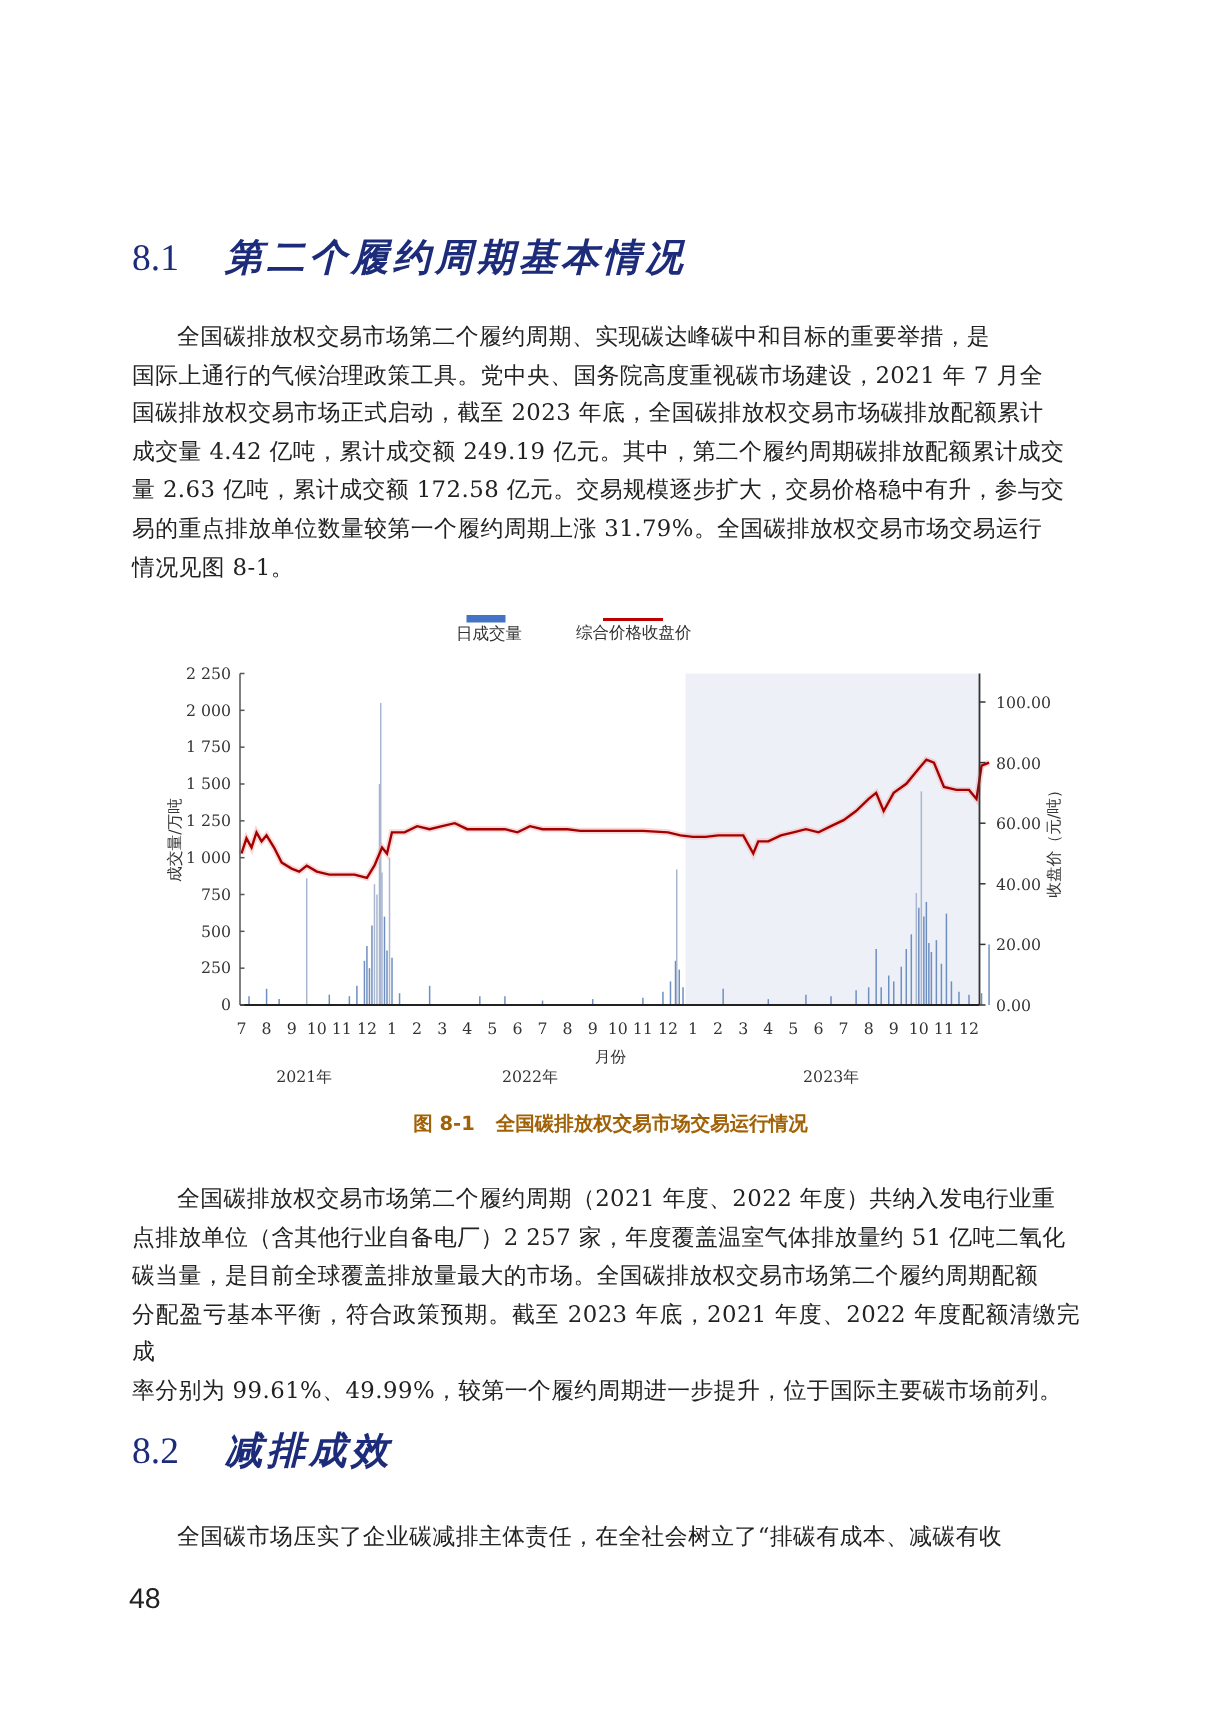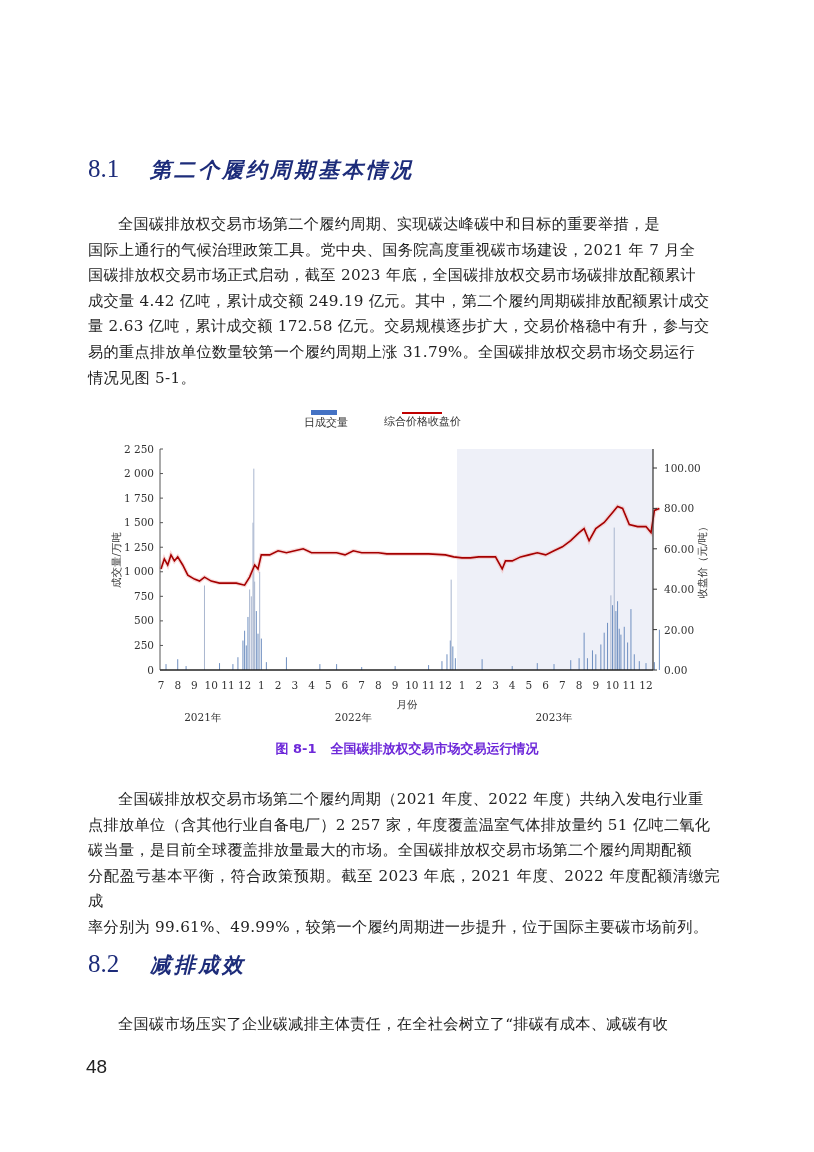--- a/index.html
+++ b/index.html
@@ -1,55 +1,55 @@
 <!DOCTYPE html>
 <html><head>
 <meta charset="utf-8">
 <style>
   html, body { margin:0; padding:0; background:#ffffff; }
   body { width:814px; height:1152px; position:relative; overflow:hidden;
          font-family: "DejaVu Serif", "Liberation Serif", serif; color:#1a1a1a; }
   .page { position:absolute; left:0; top:0; width:648px; height:1152px; }
   .section-heading { position:absolute; left:88px; font-size:24px; color:#1d2c7a; display:flex; align-items:baseline; }
   .section-num { font-family:"Liberation Serif", serif; font-size:25px; width:62px; }
-  .section-title { font-family:"DejaVu Sans", sans-serif; font-weight:bold; font-size:21px; letter-spacing:3px; font-style:italic; }
+  .section-title { font-family:"DejaVu Sans", sans-serif; font-weight:bold; font-size:25px; letter-spacing:3px; font-style:italic; }
   .para { position:absolute; left:88px; width:632px; font-size:15.2px; line-height:25.6px; text-align:justify;
           font-family:"DejaVu Serif", "Liberation Serif", serif; text-indent:30px; color:#222; letter-spacing:0.3px; }
   .para span { display:block; }
   .chart-wrap { position:absolute; left:0; top:0; width:814px; height:760px; pointer-events:none; }
   .chart-wrap svg { position:absolute; left:0; top:0; }
   .legend { position:absolute; top:410px; left:304px; display:flex; align-items:center; font-size:11px; color:#333;
             font-family:"DejaVu Serif", serif; }
   .legend-item { display:flex; align-items:center; margin-right:36px;flex-direction:column; }
   .legend-swatch-bar { width:26px; height:5px; background:#4472c4; margin-right:4px; }
   .legend-swatch-line { width:40px; height:2px; background:#c00000; margin-right:2px; }
   .axis-label { font-family:"DejaVu Serif", serif; font-size:10.5px; fill:#333; }
   .caption { position:absolute; top:740px; left:0; width:814px; text-align:center; font-family:"DejaVu Sans", sans-serif;
-             font-size:13px; font-weight:bold; color:#6d28d9; }
+             font-size:13px; font-weight:bold; color:#a16207; }
   .caption .fig-no { margin-right:14px; }
   .page-number { position:absolute; left:86px; top:1056px; font-family:"Liberation Sans", sans-serif; font-size:19px; color:#222; }
 </style>
 </head>
 <body>
 
 <div class="page">
 
   <div class="section-heading" style="top:155px;">
     <span class="section-num">8.1</span>
     <span class="section-title">第二个履约周期基本情况</span>
   </div>
 
   <div class="para" style="top:212px;">
     <span>全国碳排放权交易市场第二个履约周期、实现碳达峰碳中和目标的重要举措，是</span>
     <span style="text-indent:0">国际上通行的气候治理政策工具。党中央、国务院高度重视碳市场建设，2021 年 7 月全</span>
     <span style="text-indent:0">国碳排放权交易市场正式启动，截至 2023 年底，全国碳排放权交易市场碳排放配额累计</span>
     <span style="text-indent:0">成交量 4.42 亿吨，累计成交额 249.19 亿元。其中，第二个履约周期碳排放配额累计成交</span>
     <span style="text-indent:0">量 2.63 亿吨，累计成交额 172.58 亿元。交易规模逐步扩大，交易价格稳中有升，参与交</span>
     <span style="text-indent:0">易的重点排放单位数量较第一个履约周期上涨 31.79%。全国碳排放权交易市场交易运行</span>
-    <span style="text-indent:0">情况见图 5-1。</span>
+    <span style="text-indent:0">情况见图 8-1。</span>
   </div>
 
   <div class="legend">
     <div class="legend-item">
       <span class="legend-swatch-bar"></span>
       <span>日成交量</span>
     </div>
     <div class="legend-item">
       <span class="legend-swatch-line"></span>
       <span>综合价格收盘价</span>

